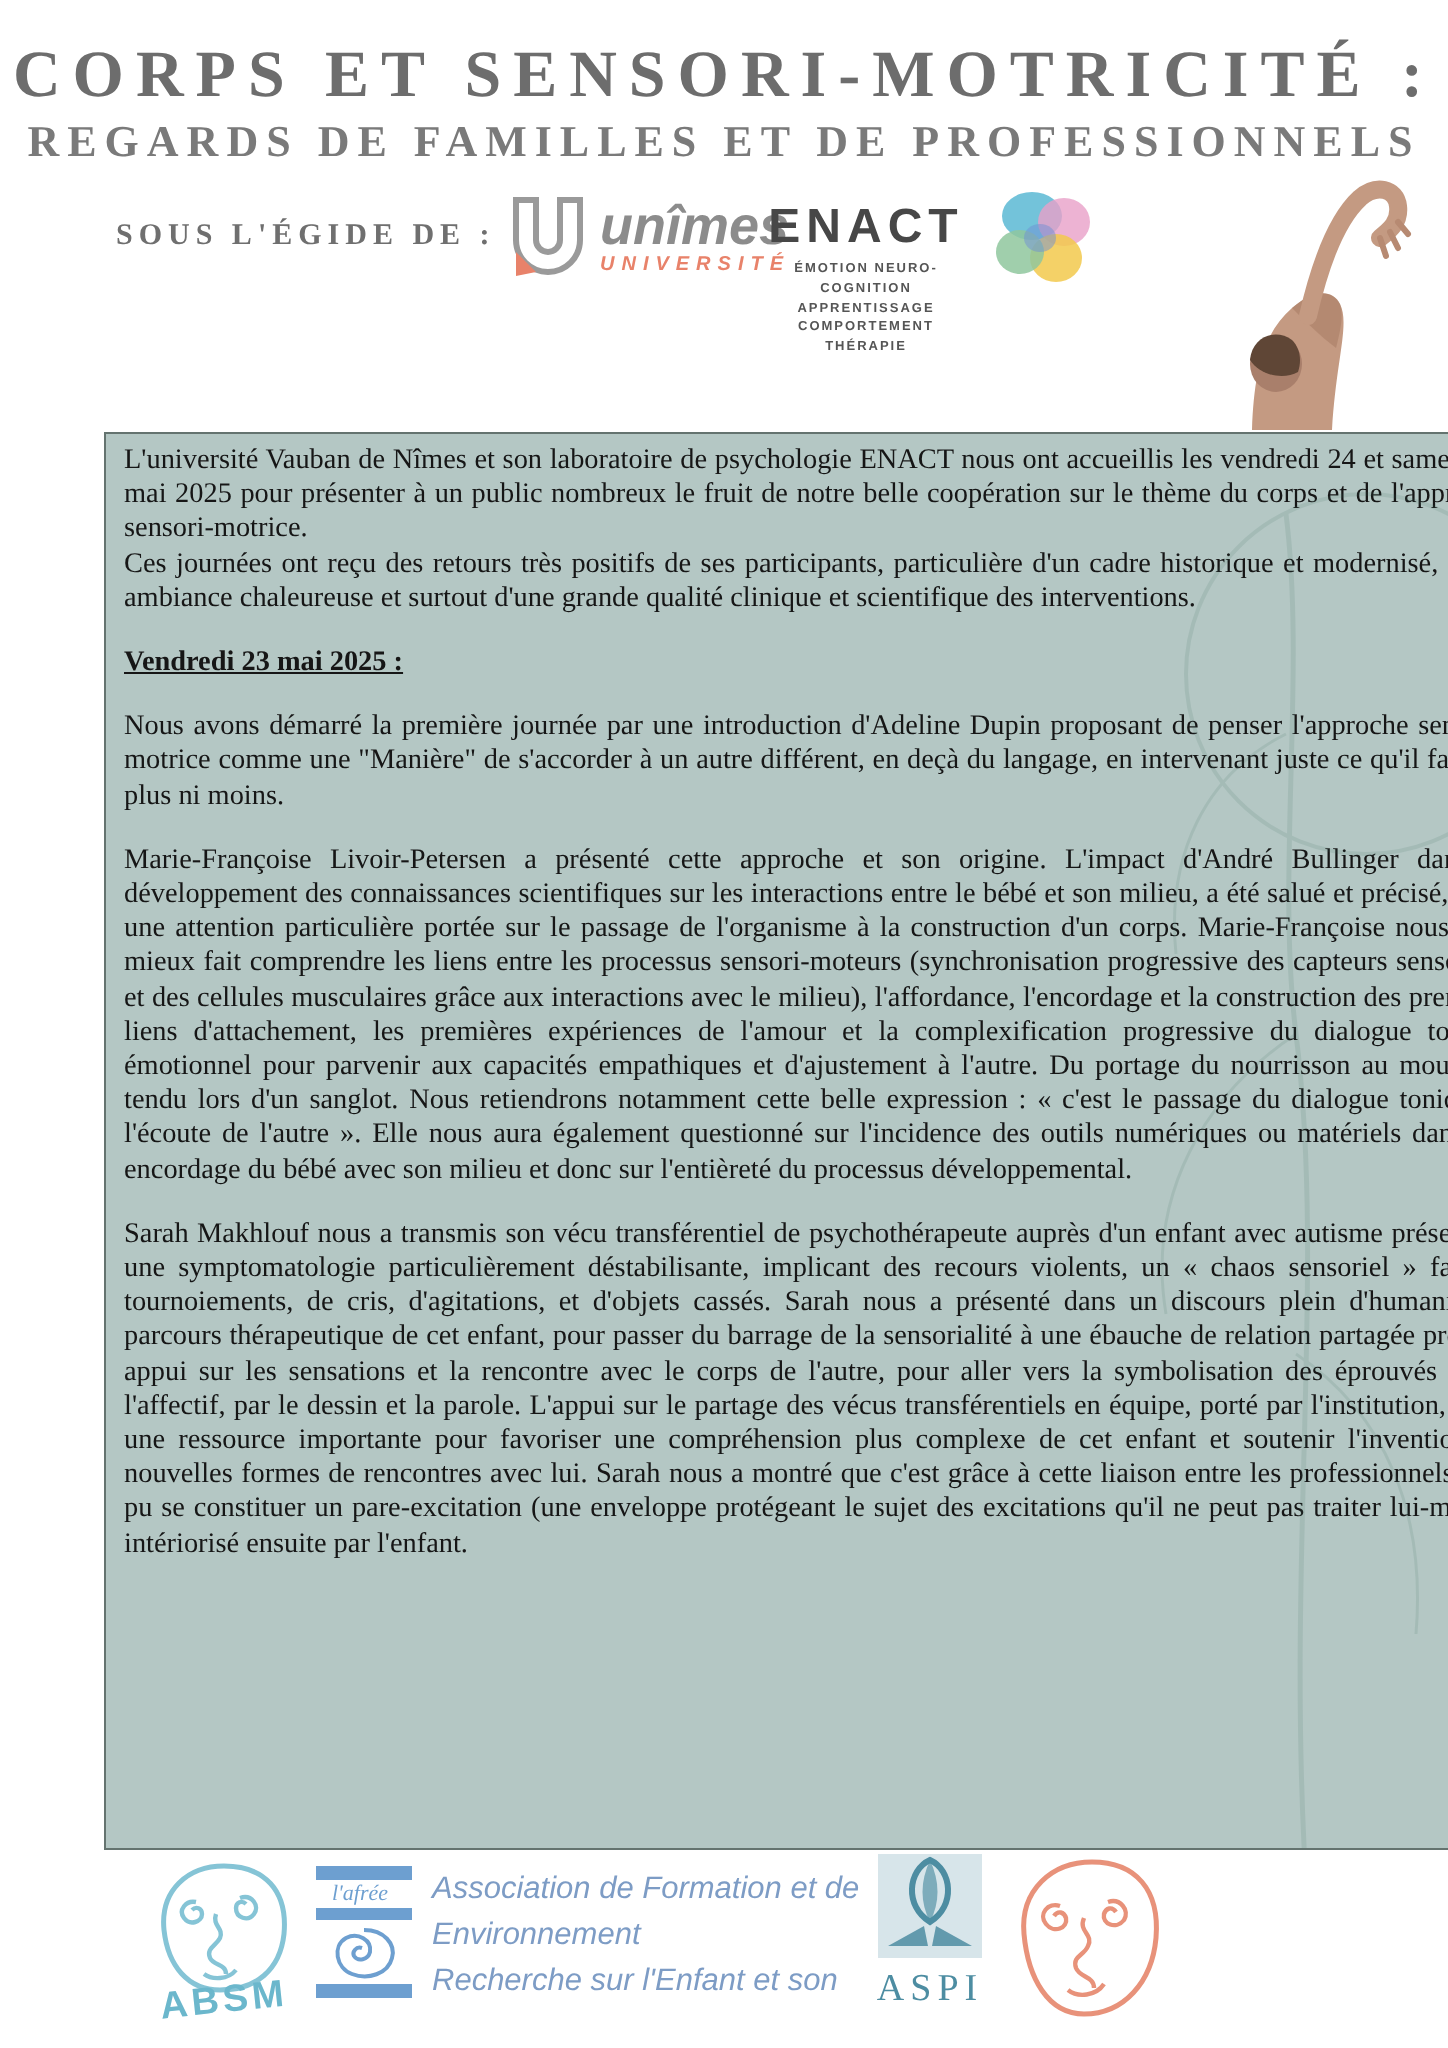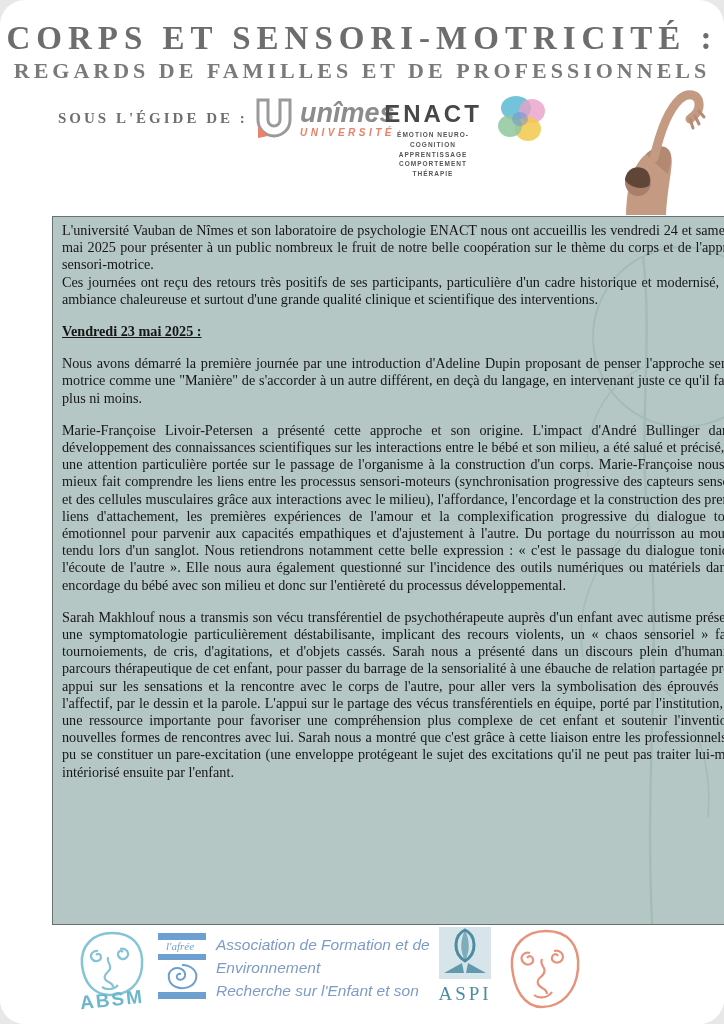--- a/index.html
+++ b/index.html
@@ -1,20 +1,19 @@
 <!DOCTYPE html>
 <html><head>
 <meta charset="utf-8">
 <style>
   html,body{margin:0;padding:0;background:#e8e8e8;}
   #page{
     position:relative;width:724px;height:1024px;background:#ffffff;
     margin:0 auto;overflow:hidden;
     font-family:"Liberation Serif", serif;
-    border-radius:25px;
   }
   
   .title-line1{
     position:absolute;top:20px;left:0;width:724px;text-align:center;
     font-size:33px;letter-spacing:6px;color:#6d6d6d;font-weight:600;
     font-family:"Liberation Serif",serif;
   }
   .title-line2{
     position:absolute;top:58px;left:0;width:724px;text-align:center;
     font-size:22px;letter-spacing:4px;color:#7a7a7a;font-weight:600;

